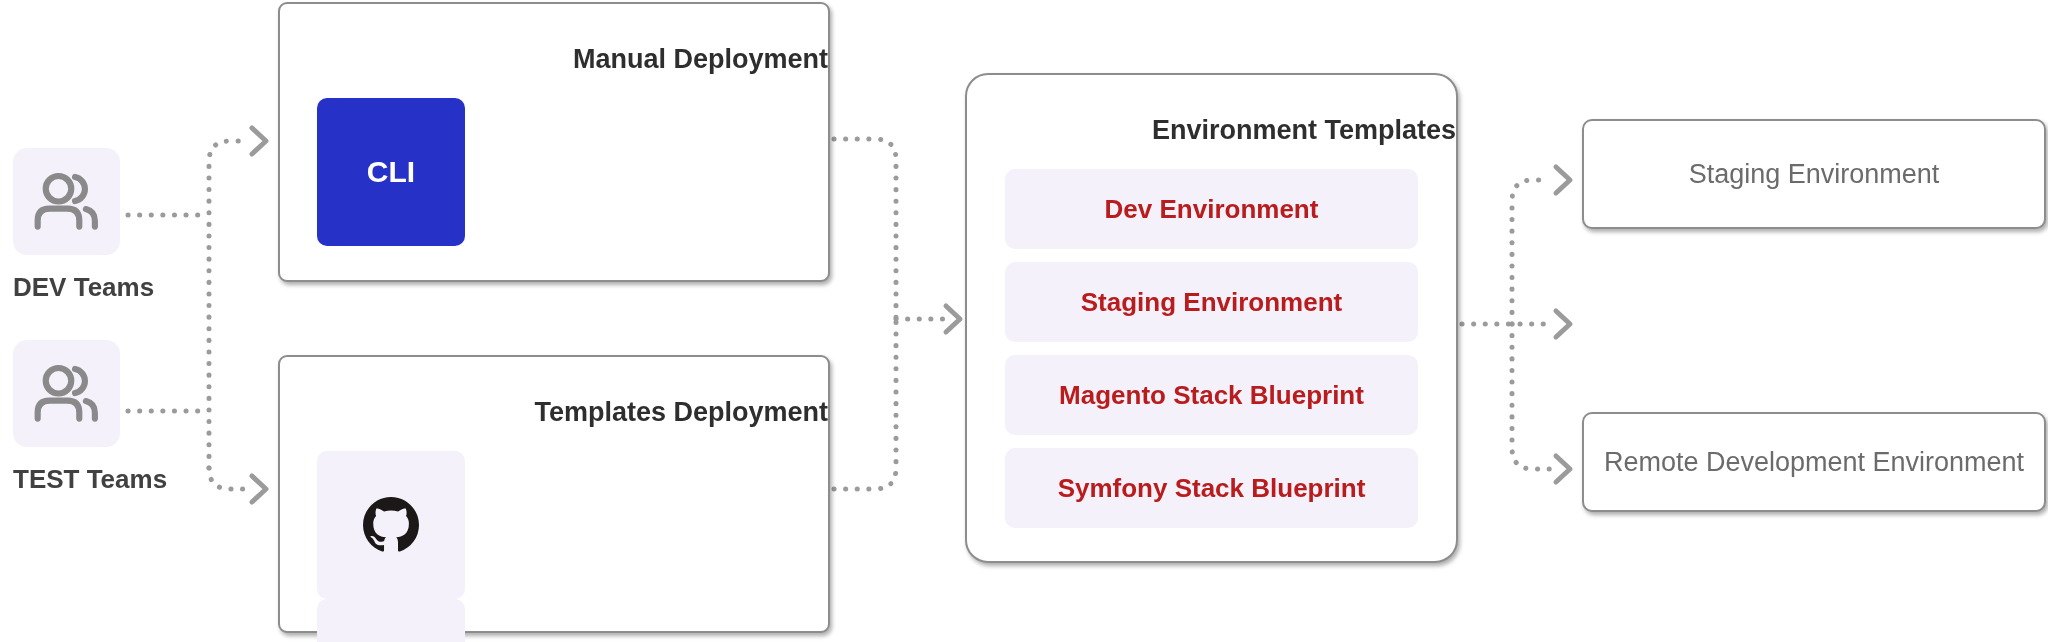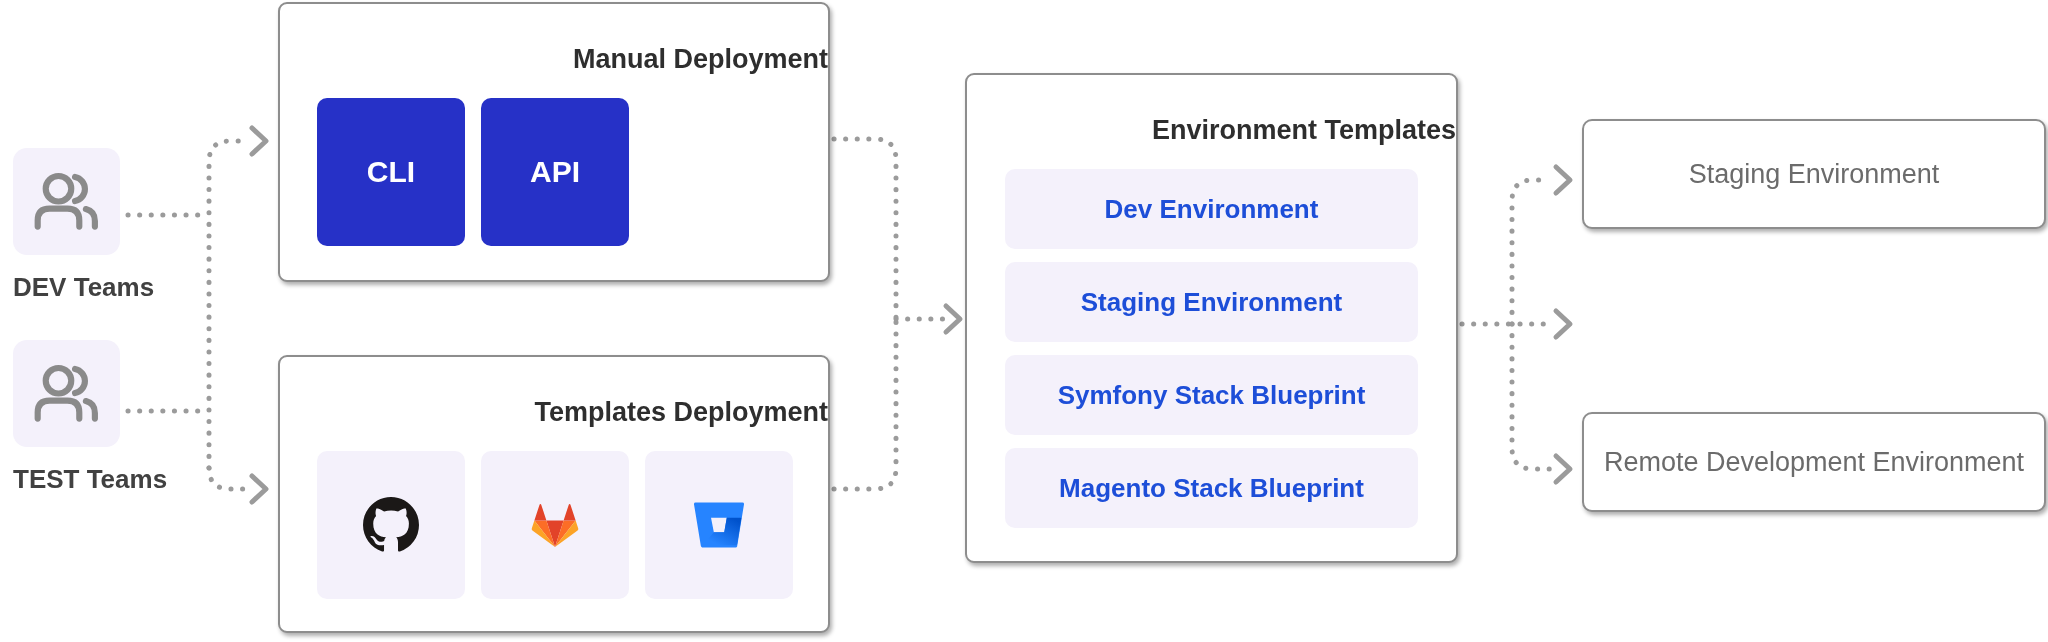--- a/index.html
+++ b/index.html
@@ -12,39 +12,39 @@
   .head{stroke:#9b9b9b;stroke-width:5;fill:none;stroke-linecap:round;stroke-linejoin:round;}
 
   .panel{
     position:absolute;background:#ffffff;border:2px solid #8d8d8d;border-radius:9px;
     box-shadow:2px 3px 4px rgba(0,0,0,.32);box-sizing:border-box;
   }
   .panel-title{
     position:absolute;left:0;right:0;top:40px;text-align:right;
     font-size:27px;font-weight:700;color:#2e2e2e;letter-spacing:0;
   }
-  .tile-row{position:absolute;left:37px;top:94px;display:flex;gap:16px;}
+  .tile-row{position:absolute;left:37px;top:94px;display:flex;flex-direction:column;}
   .tile{
     width:148px;height:148px;border-radius:10px;display:flex;
     align-items:center;justify-content:center;box-sizing:border-box;
   }
   .tile.blue{background:#2631c7;color:#ffffff;font-size:30px;font-weight:700;}
   .tile.lav{background:#f4f1fb;}
 
   .team{position:absolute;width:107px;display:flex;flex-direction:column;align-items:flex-start;}
   .team-tile{
     width:107px;height:107px;border-radius:14px;background:#f4f1fb;
     display:flex;align-items:center;justify-content:center;
   }
   .team-label{margin-top:17px;font-size:26px;font-weight:600;color:#414141;white-space:nowrap;}
 
   .env-rows{position:absolute;left:38px;right:38px;top:94px;display:flex;flex-direction:column;gap:13px;}
   .env-row{
     height:80px;border-radius:10px;background:#f4f1fb;display:flex;
-    align-items:center;justify-content:center;font-size:26px;font-weight:600;color:#1d4ed8;
+    align-items:center;justify-content:center;font-size:26px;font-weight:600;color:#b91c1c;
   }
   .out-box{
     position:absolute;background:#ffffff;border:2px solid #8d8d8d;border-radius:10px;
     box-shadow:2px 3px 4px rgba(0,0,0,.32);box-sizing:border-box;
     display:flex;align-items:center;justify-content:center;
     font-size:27px;font-weight:500;color:#6b6b6b;
   }
 </style>
 </head>
 <body>
@@ -97,21 +97,20 @@
         </g>
       </svg>
     </div>
     <div class="team-label">TEST Teams</div>
   </div>
 
   <div class="panel" style="left:278px;top:2px;width:552px;height:280px;">
     <div class="panel-title">Manual Deployment</div>
     <div class="tile-row">
       <div class="tile blue">CLI</div>
-      <div class="tile blue">API</div>
     </div>
   </div>
 
   <div class="panel" style="left:278px;top:355px;width:552px;height:278px;">
     <div class="panel-title">Templates Deployment</div>
     <div class="tile-row">
       <div class="tile lav">
         <svg width="56" height="56" viewBox="0 0 16 16">
           <path fill="#1b1817" d="M8 0C3.58 0 0 3.58 0 8c0 3.54 2.29 6.53 5.47 7.59.4.07.55-.17.55-.38 0-.19-.01-.82-.01-1.49-2.01.37-2.53-.49-2.69-.94-.09-.23-.48-.94-.82-1.13-.28-.15-.68-.52-.01-.53.63-.01 1.08.58 1.23.82.72 1.21 1.87.87 2.33.66.07-.52.28-.87.51-1.07-1.78-.2-3.64-.89-3.64-3.95 0-.87.31-1.59.82-2.15-.08-.2-.36-1.02.08-2.12 0 0 .67-.21 2.2.82.64-.18 1.32-.27 2-.27.68 0 1.36.09 2 .27 1.53-1.04 2.2-.82 2.2-.82.44 1.1.16 1.92.08 2.12.51.56.82 1.27.82 2.15 0 3.07-1.87 3.75-3.65 3.95.29.25.54.73.54 1.48 0 1.07-.01 1.93-.01 2.2 0 .21.15.46.55.38A8.013 8.013 0 0 0 16 8c0-4.42-3.58-8-8-8z"></path>
         </svg>
@@ -135,26 +134,26 @@
               <stop offset="1" stop-color="#2684ff"></stop>
             </linearGradient>
           </defs>
           <path fill="#2684ff" fill-rule="evenodd" d="M.778 1.213a.768.768 0 0 0-.768.892l3.263 19.81c.084.5.515.868 1.022.873H19.95a.772.772 0 0 0 .77-.646l3.27-20.03a.768.768 0 0 0-.768-.891zM14.52 15.53H9.522L8.17 8.466h7.561z"></path>
           <path fill="url(#bbg)" fill-rule="evenodd" d="M22.76 8.466h-7.03l-1.21 7.064H9.525l-5.02 5.96c.159.137.362.214.573.217H19.95a.772.772 0 0 0 .77-.646z"></path>
         </svg>
       </div>
     </div>
   </div>
 
-  <div class="panel" style="left:965px;top:73px;width:493px;height:490px;">
+  <div class="panel" style="left:965px;top:73px;width:493px;height:490px;border-radius:23px;">
     <div class="panel-title">Environment Templates</div>
     <div class="env-rows">
       <div class="env-row">Dev Environment</div>
       <div class="env-row">Staging Environment</div>
+      <div class="env-row">Magento Stack Blueprint</div>
       <div class="env-row">Symfony Stack Blueprint</div>
-      <div class="env-row">Magento Stack Blueprint</div>
     </div>
   </div>
 
   <div class="out-box" style="left:1582px;top:119px;width:464px;height:110px;">Staging Environment</div>
   <div class="out-box" style="left:1582px;top:412px;width:464px;height:100px;">Remote Development Environment</div>
 
 </div>
 
 </body></html>

